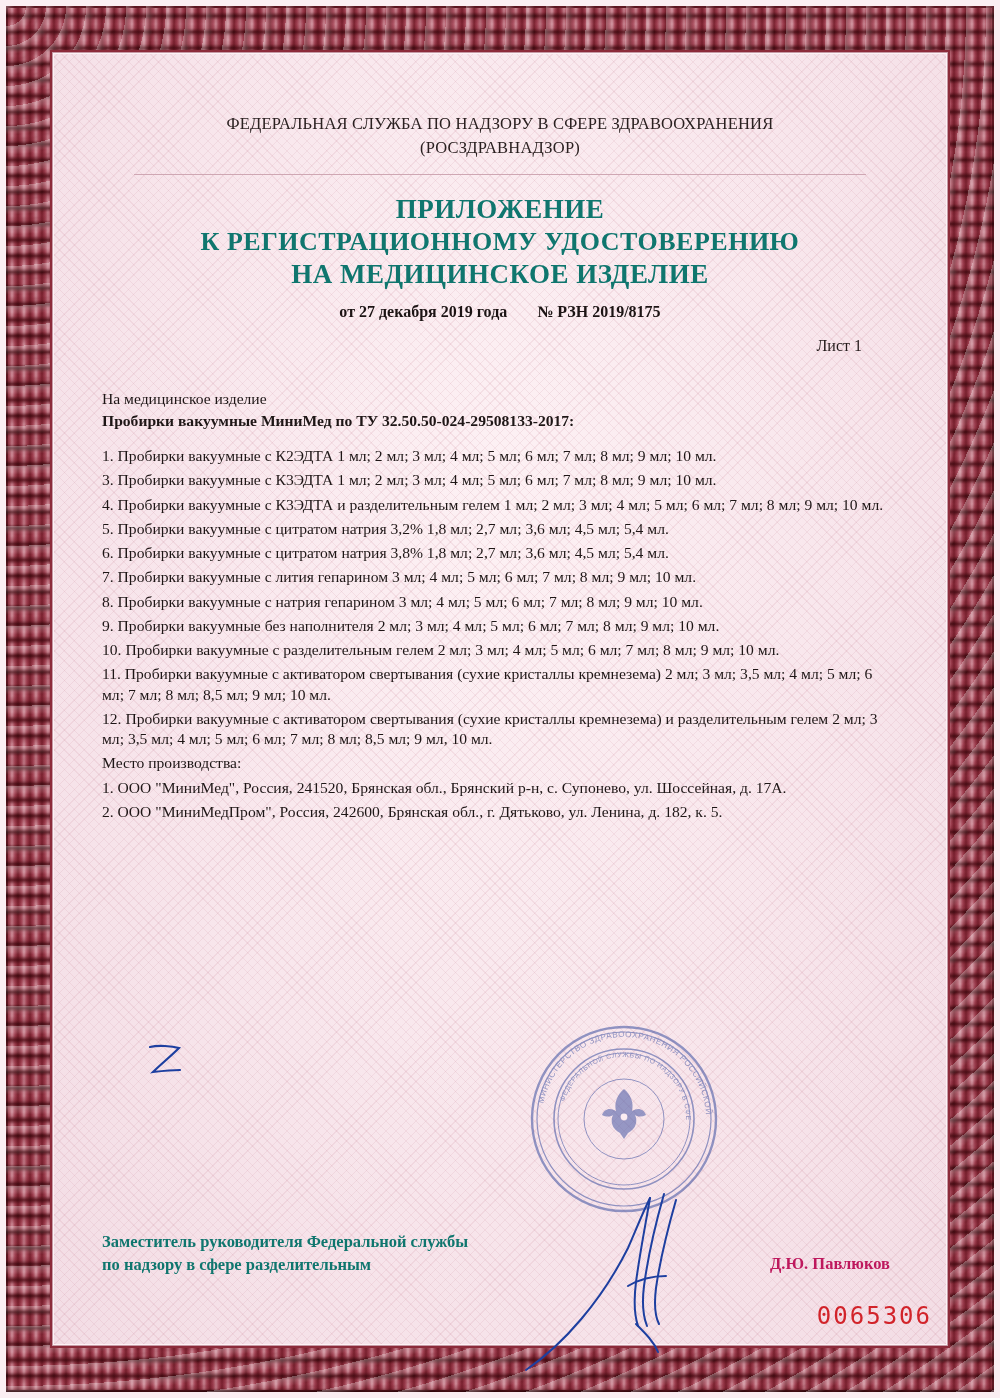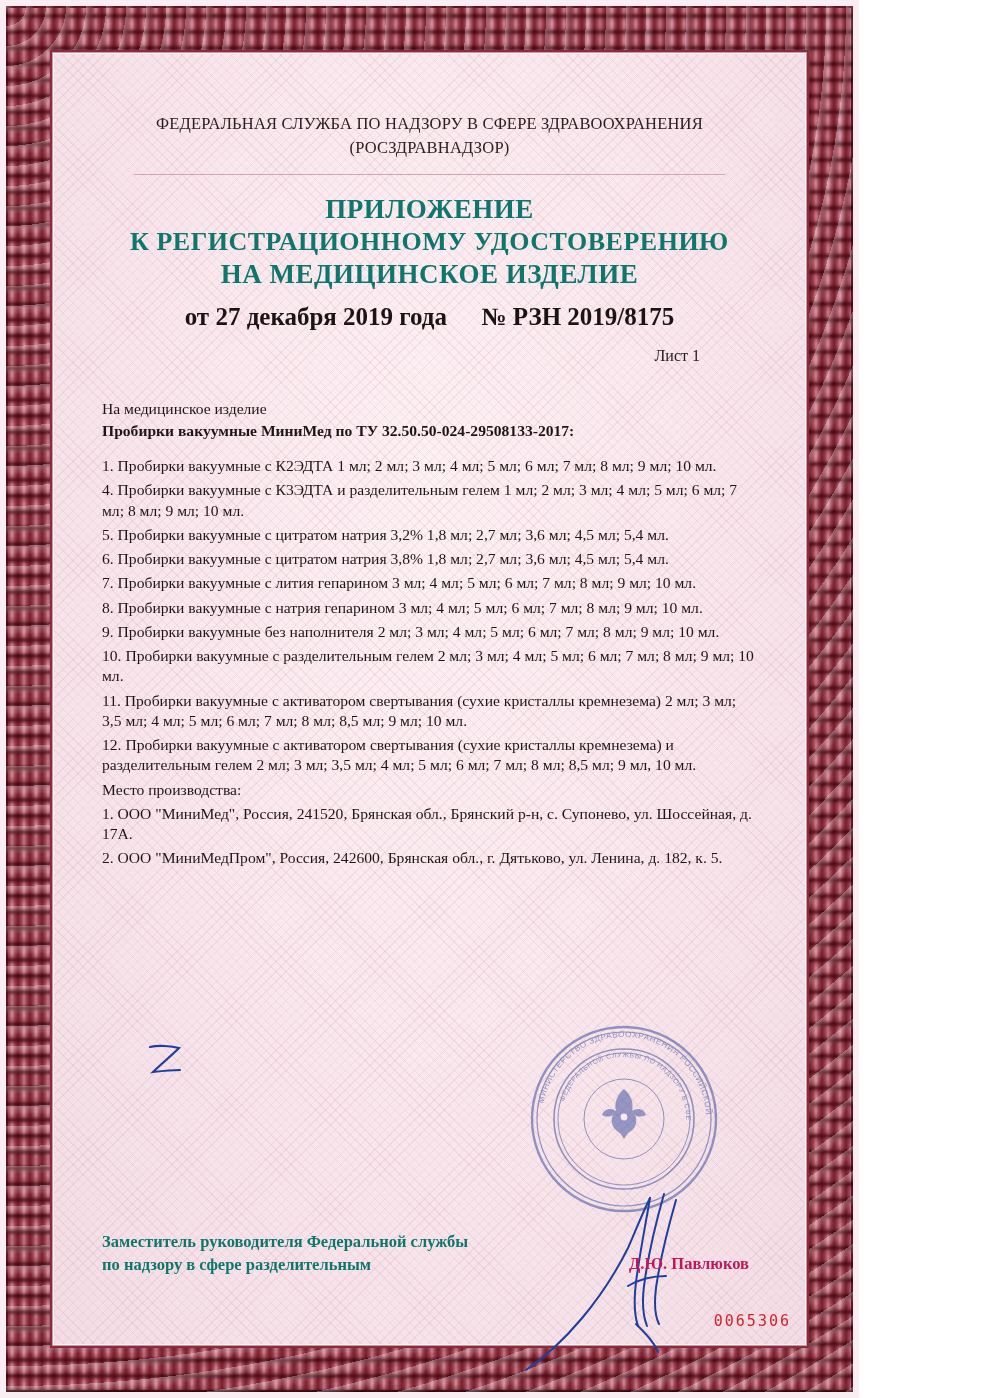--- a/index.html
+++ b/index.html
@@ -2,21 +2,21 @@
 <html lang="ru"><head>
 <meta charset="utf-8">
 <style>
   html, body {
     margin: 0;
     padding: 0;
     background: #ffffff;
   }
   .page {
     position: relative;
-    width: 859px;
+    width: 1000px;
     height: 1398px;
     overflow: hidden;
     background: #fbeef2;
     font-family: "Liberation Serif", serif;
   }
 
   
   .border-outer {
     position: absolute;
     left: 6px; top: 6px; right: 6px; bottom: 6px;
@@ -95,30 +95,30 @@
     color: #0f766e;
     line-height: 1.22;
   }
   .title .t1 { font-size: 27px; letter-spacing: 0.5px; }
   .title .t2 { font-size: 26px; letter-spacing: 0.5px; }
   .title .t3 { font-size: 27px; letter-spacing: 0.5px; }
 
   .dateline {
     text-align: center;
     margin-top: 13px;
-    font-size: 25px;
+    font-size: 16px;
     font-weight: bold;
     color: #1c1414;
   }
   .dateline .gap { display: inline-block; width: 22px; }
 
   .sheet {
     text-align: right;
     margin-top: 16px;
-    padding-right: 105px;
+    padding-right: 84px;
     font-size: 16px;
     color: #241a1a;
   }
 
   .body {
     margin: 34px 48px 0 48px;
     font-size: 15.6px;
     color: #1e1616;
     line-height: 1.30;
   }
@@ -147,21 +147,21 @@
     font-size: 16.5px;
     font-weight: bold;
     color: #be185d;
   }
 
   .serial {
     position: absolute;
     right: 14px;
     bottom: 14px;
     font-family: "DejaVu Sans Mono", monospace;
-    font-size: 15px;
+    font-size: 24px;
     letter-spacing: 2px;
     color: #d2232a;
   }
 
   
   .stamp {
     position: absolute;
     left: 470px;
     top: 965px;
     width: 200px;
@@ -216,20 +216,21 @@
       <span>№  РЗН 2019/8175</span>
     </div>
 
     <div class="sheet">Лист  1</div>
 
     <div class="body">
       <p class="lead">На медицинское изделие</p>
       <p class="product">Пробирки вакуумные МиниМед по ТУ 32.50.50-024-29508133-2017:</p>
 
       <p class="item">1. Пробирки вакуумные с К2ЭДТА 1 мл; 2 мл; 3 мл; 4 мл; 5 мл; 6 мл; 7 мл; 8 мл; 9 мл; 10 мл.</p>
+      <p class="item">3. Пробирки вакуумные с К3ЭДТА 1 мл; 2 мл; 3 мл; 4 мл; 5 мл; 6 мл; 7 мл; 8 мл; 9 мл; 10 мл.</p>
       <p class="item">4. Пробирки вакуумные с К3ЭДТА и разделительным гелем 1 мл; 2 мл; 3 мл; 4 мл; 5 мл; 6 мл; 7 мл; 8 мл; 9 мл; 10 мл.</p>
       <p class="item">5. Пробирки вакуумные с цитратом натрия 3,2% 1,8 мл; 2,7 мл; 3,6 мл; 4,5 мл; 5,4 мл.</p>
       <p class="item">6. Пробирки вакуумные с цитратом натрия 3,8% 1,8 мл; 2,7 мл; 3,6 мл; 4,5 мл; 5,4 мл.</p>
       <p class="item">7. Пробирки вакуумные с лития гепарином 3 мл; 4 мл; 5 мл; 6 мл; 7 мл; 8 мл; 9 мл; 10 мл.</p>
       <p class="item">8. Пробирки вакуумные с натрия гепарином 3 мл; 4 мл; 5 мл; 6 мл; 7 мл; 8 мл; 9 мл; 10 мл.</p>
       <p class="item">9. Пробирки вакуумные без наполнителя 2 мл; 3 мл; 4 мл; 5 мл; 6 мл; 7 мл; 8 мл; 9 мл; 10 мл.</p>
       <p class="item">10. Пробирки вакуумные с разделительным гелем 2 мл; 3 мл; 4 мл; 5 мл; 6 мл; 7 мл; 8 мл; 9 мл; 10 мл.</p>
       <p class="item">11. Пробирки вакуумные с активатором свертывания (сухие кристаллы кремнезема) 2 мл; 3 мл; 3,5 мл; 4 мл; 5 мл; 6 мл; 7 мл; 8 мл; 8,5 мл; 9 мл; 10 мл.</p>
       <p class="item">12. Пробирки вакуумные с активатором свертывания (сухие кристаллы кремнезема) и разделительным гелем 2 мл; 3 мл; 3,5 мл; 4 мл; 5 мл; 6 мл; 7 мл; 8 мл; 8,5 мл; 9 мл, 10 мл.</p>
 

